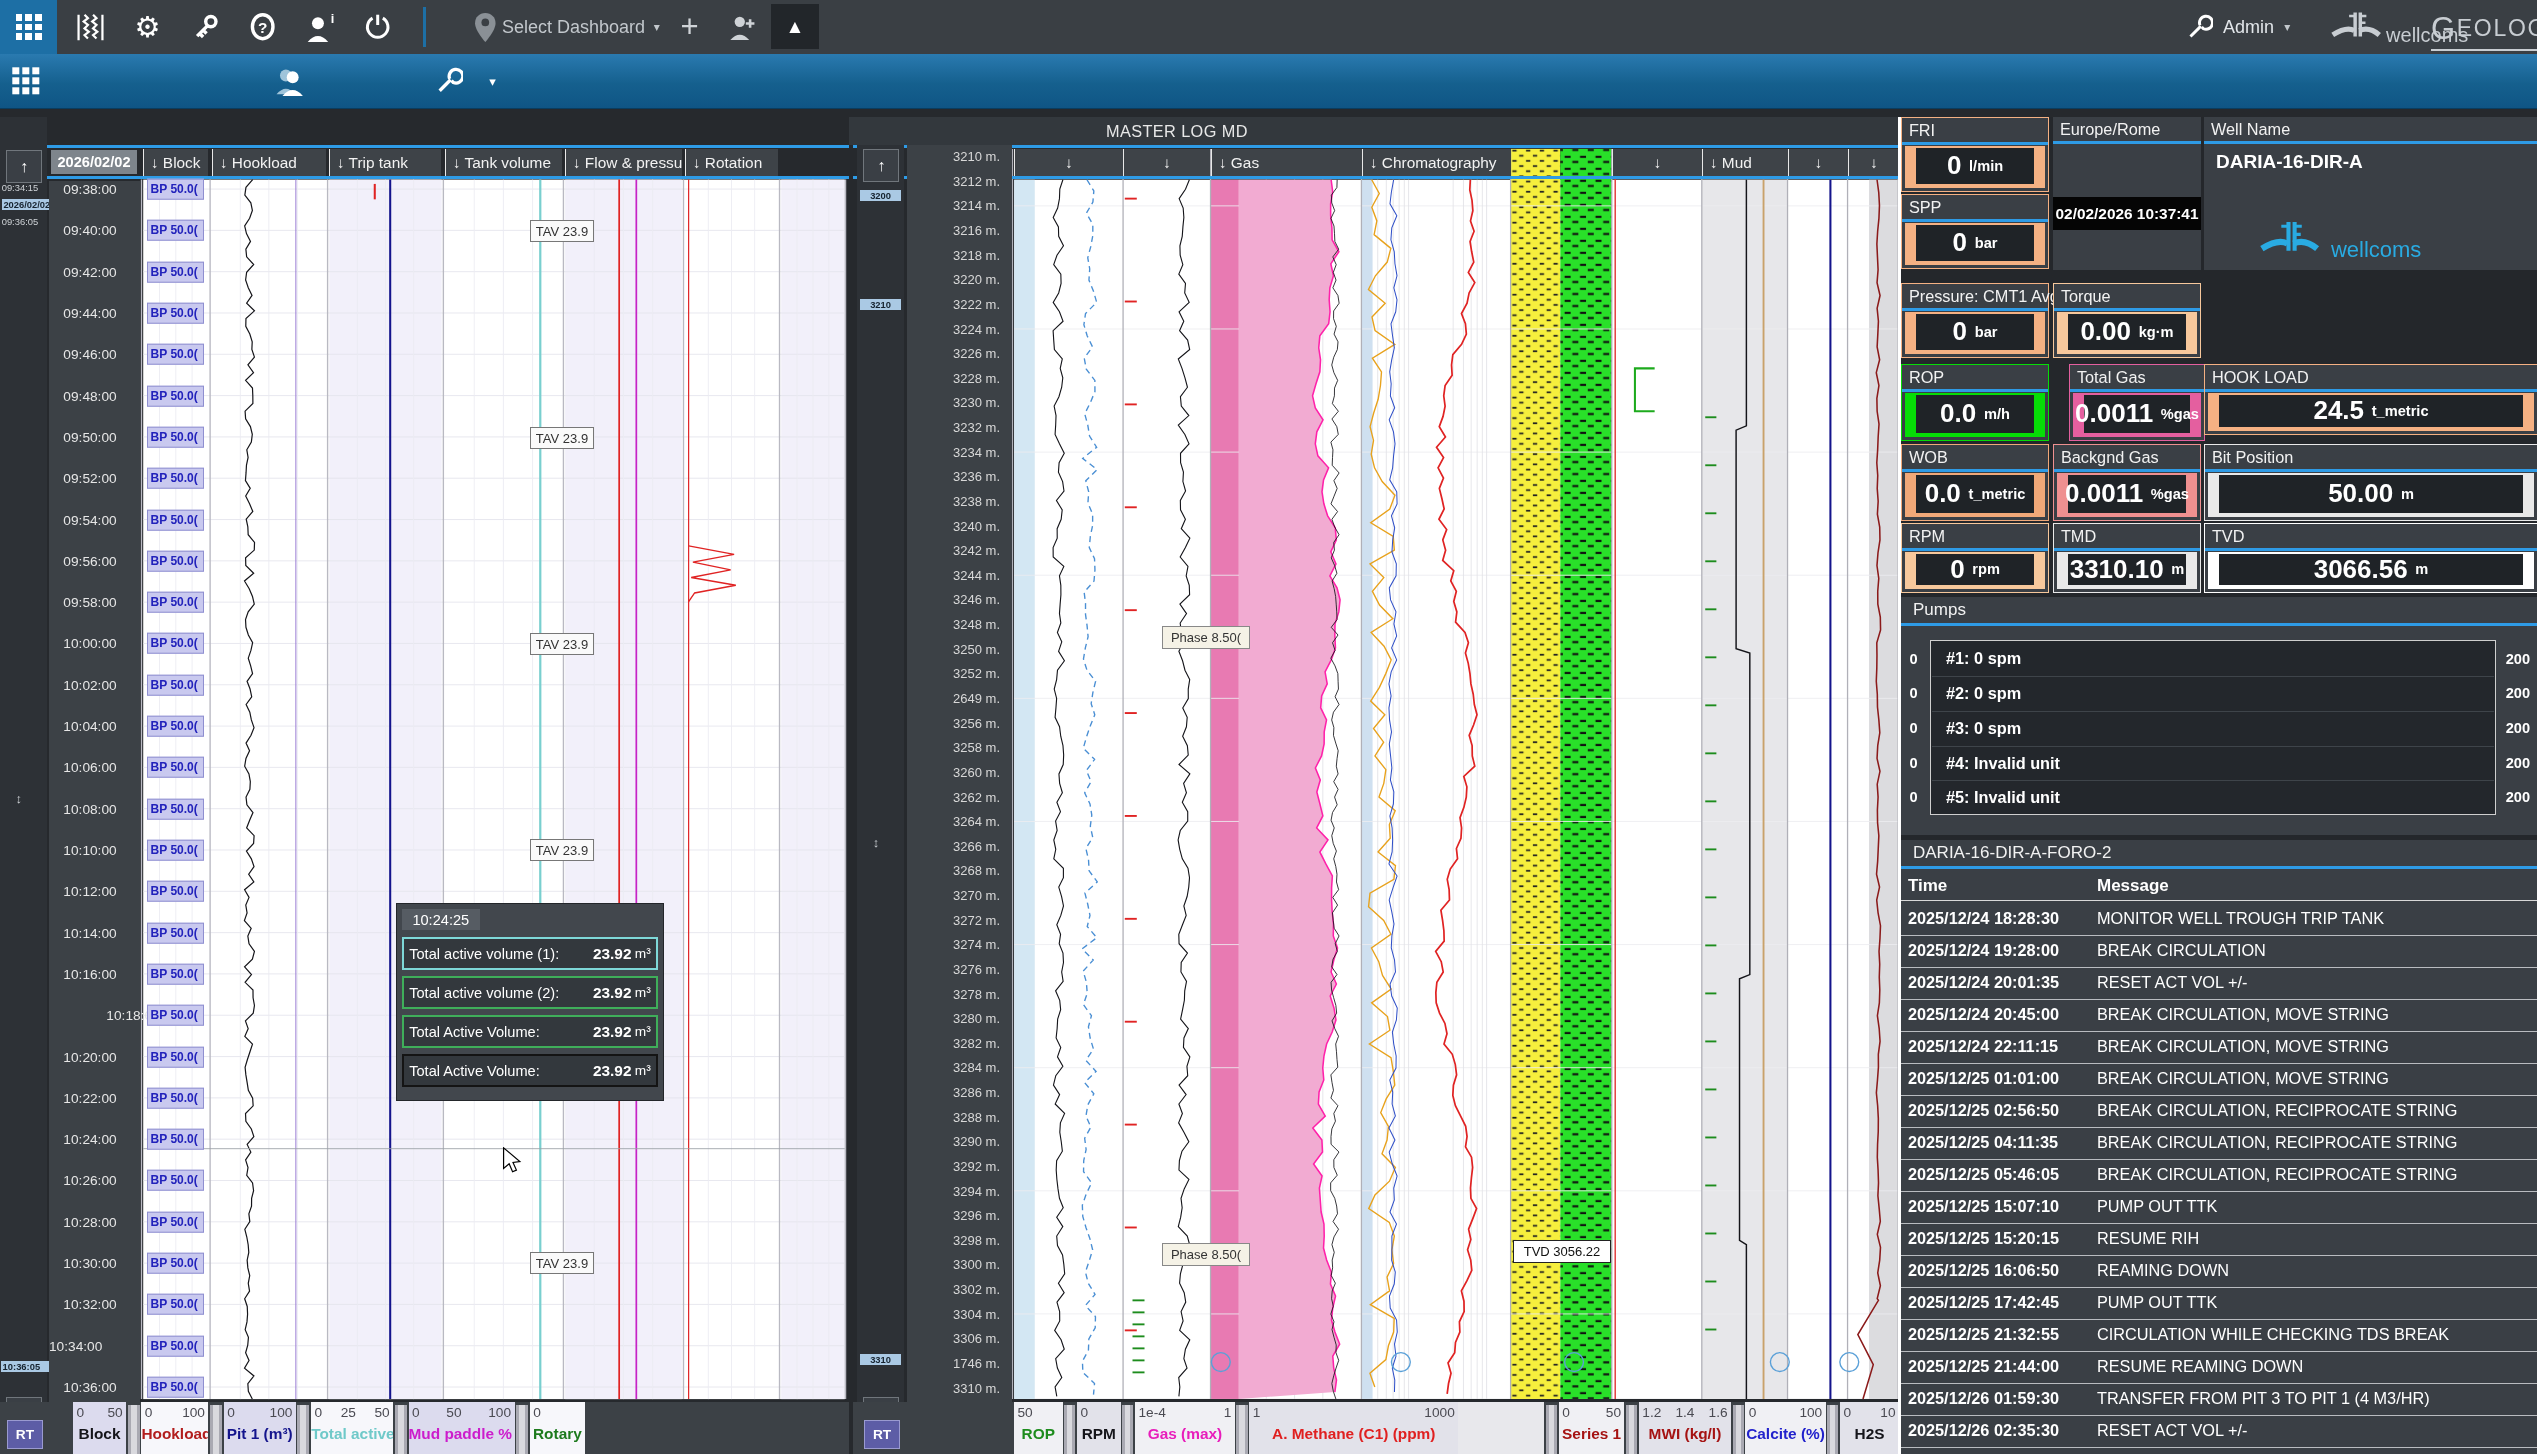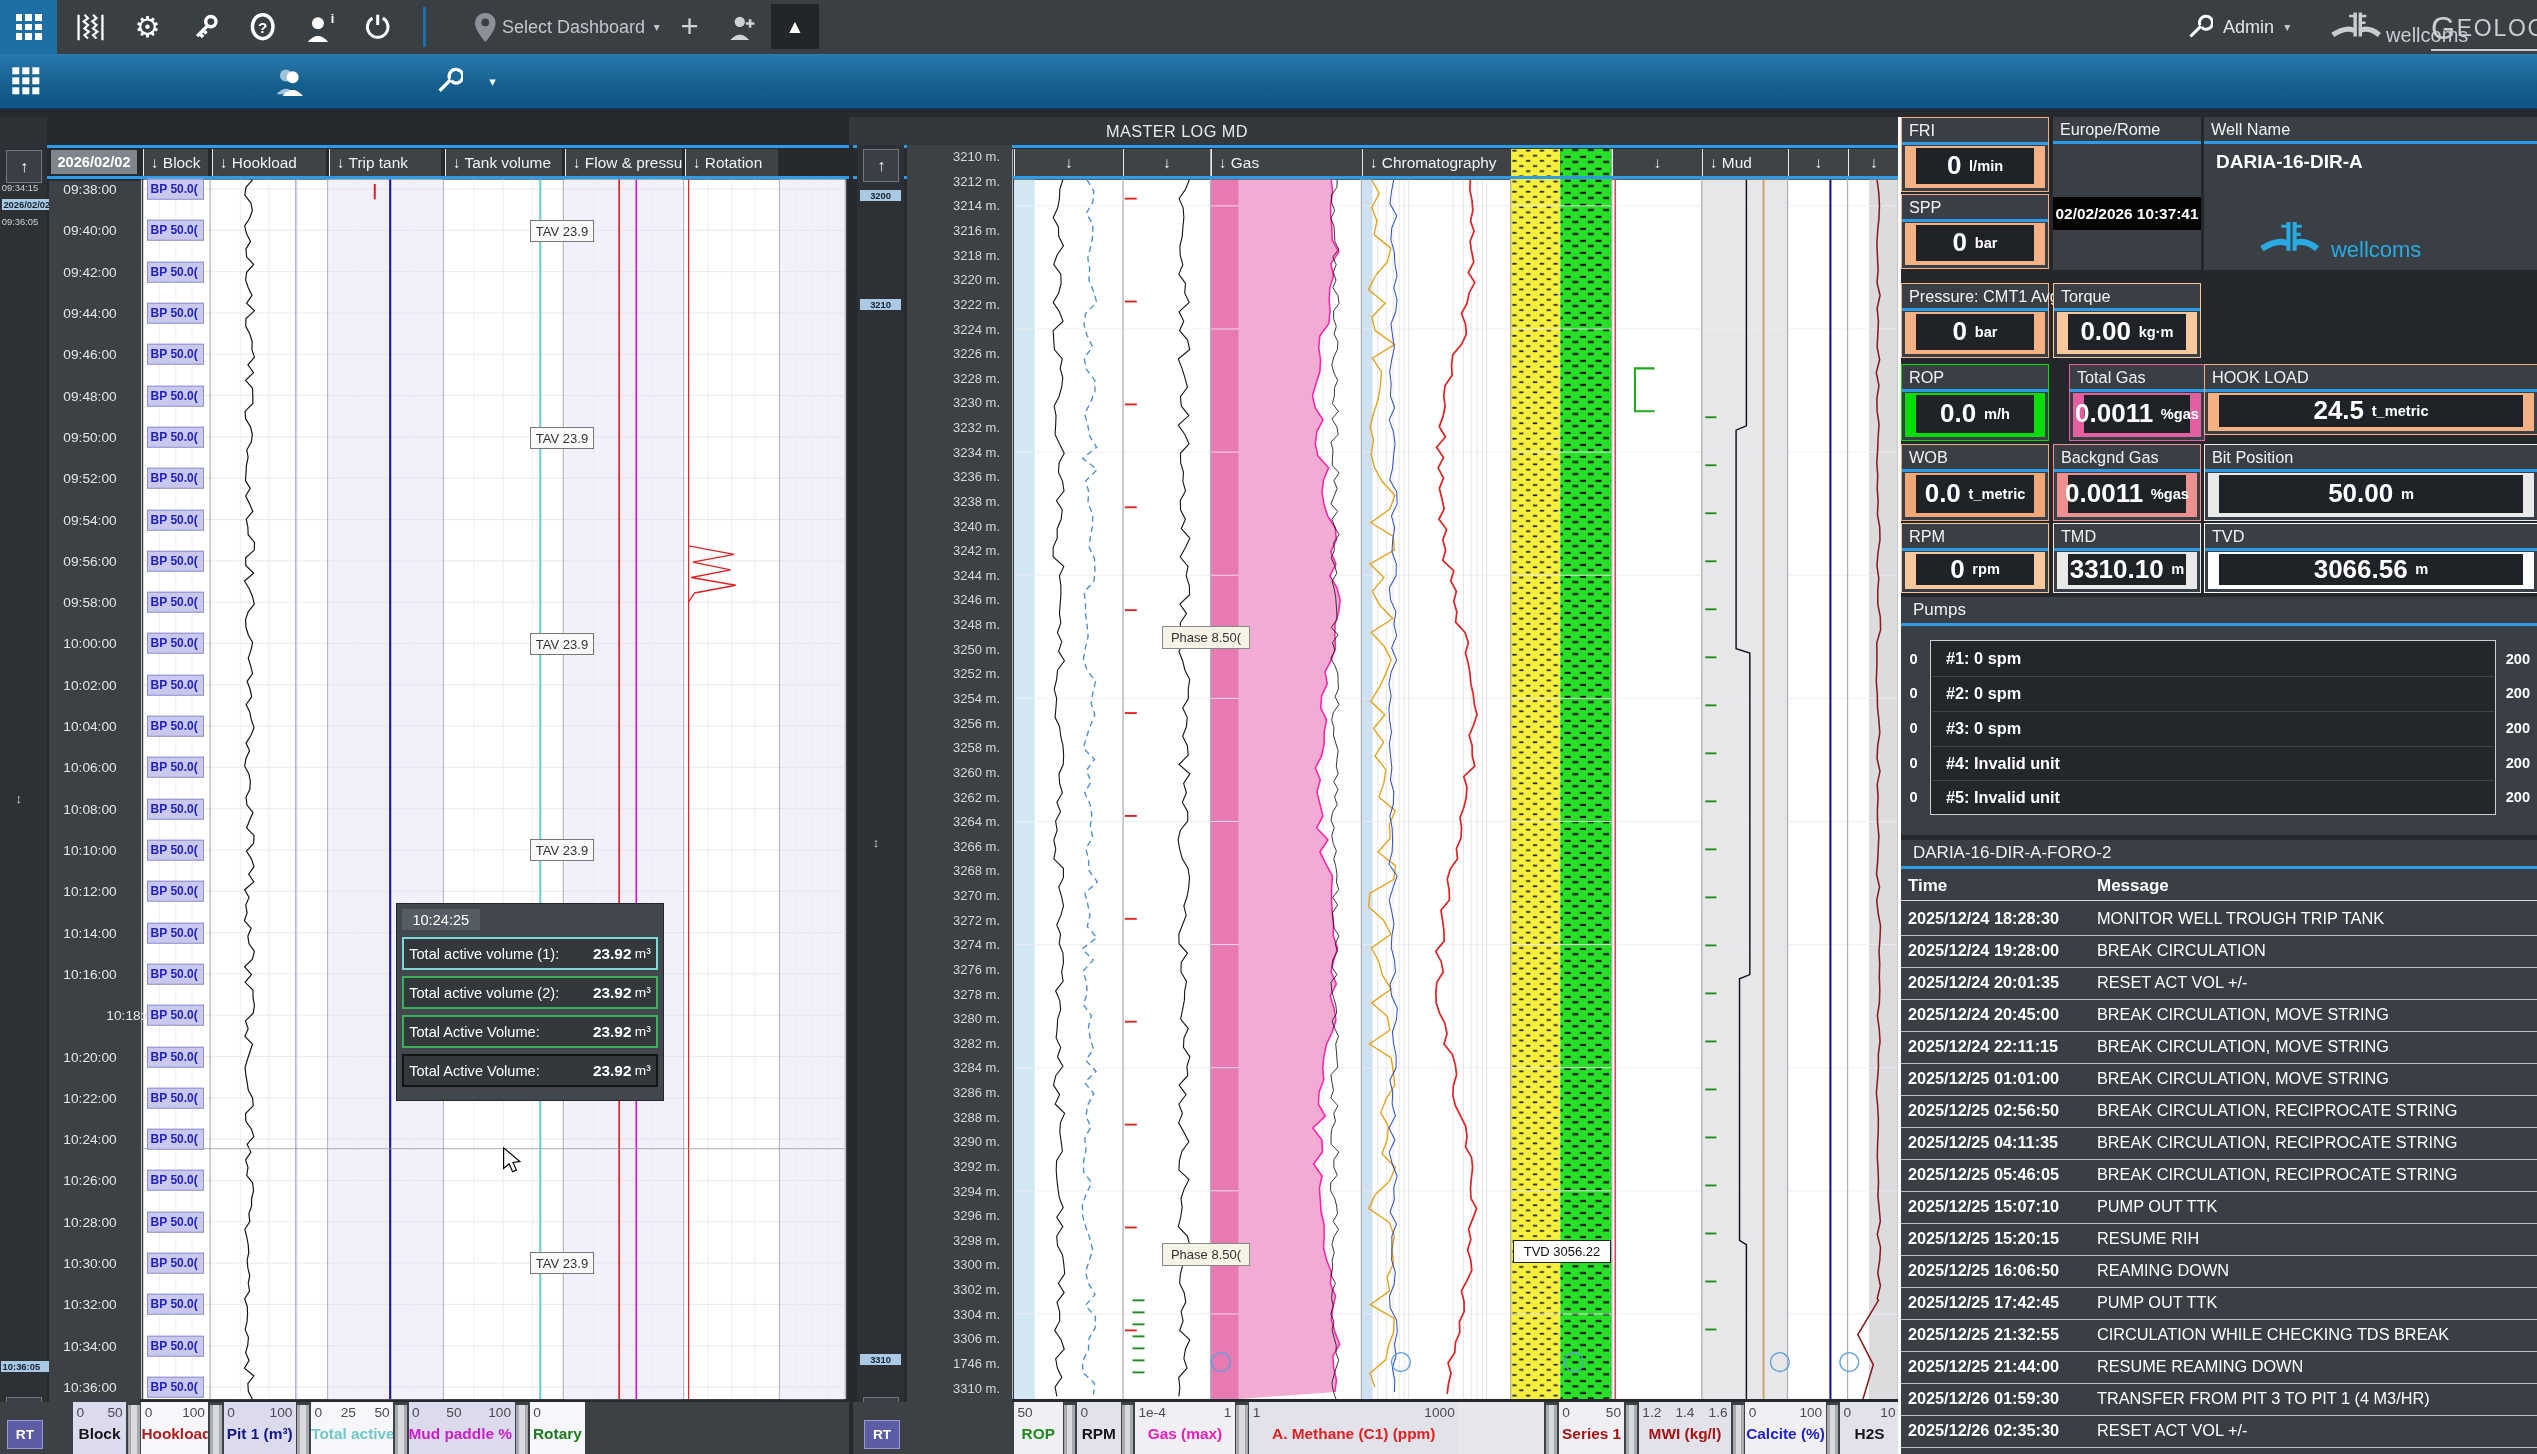--- a/index.html
+++ b/index.html
@@ -374,21 +374,21 @@
       <div class="timelabel" style="top: 816px; left: 49px; width: 82px; text-align: center;">10:14:00</div>
       <div class="timelabel" style="top: 857px; left: 49px; width: 82px; text-align: center;">10:16:00</div>
       <div class="timelabel" style="top: 898px; left: 49px; width: 82px; text-align: center; padding-left: 43px;">10:18:00</div>
       <div class="timelabel" style="top: 940px; left: 49px; width: 82px; text-align: center;">10:20:00</div>
       <div class="timelabel" style="top: 981px; left: 49px; width: 82px; text-align: center;">10:22:00</div>
       <div class="timelabel" style="top: 1022px; left: 49px; width: 82px; text-align: center;">10:24:00</div>
       <div class="timelabel" style="top: 1063px; left: 49px; width: 82px; text-align: center;">10:26:00</div>
       <div class="timelabel" style="top: 1105px; left: 49px; width: 82px; text-align: center;">10:28:00</div>
       <div class="timelabel" style="top: 1146px; left: 49px; width: 82px; text-align: center;">10:30:00</div>
       <div class="timelabel" style="top: 1187px; left: 49px; width: 82px; text-align: center;">10:32:00</div>
-      <div class="timelabel" style="top: 1229px; left: 49px; width: 82px; text-align: center;">10:34:00</div>
+      <div class="timelabel" style="top: 1229px; left: 49px; width: 82px; ">10:34:00</div>
       <div class="timelabel" style="top: 1270px; left: 49px; width: 82px; text-align: center;">10:36:00</div>
     </div>
   <div id="left-blocks">
       <div class="blockbadge" style="top: 72px;">BP 50.0(</div>
       <div class="blockbadge" style="top: 113px;">BP 50.0(</div>
       <div class="blockbadge" style="top: 155px;">BP 50.0(</div>
       <div class="blockbadge" style="top: 196px;">BP 50.0(</div>
       <div class="blockbadge" style="top: 237px;">BP 50.0(</div>
       <div class="blockbadge" style="top: 279px;">BP 50.0(</div>
       <div class="blockbadge" style="top: 320px;">BP 50.0(</div>
@@ -512,21 +512,21 @@
       <div class="depthlabel" style="top: 307px;">3234 m.</div>
       <div class="depthlabel" style="top: 331px;">3236 m.</div>
       <div class="depthlabel" style="top: 356px;">3238 m.</div>
       <div class="depthlabel" style="top: 381px;">3240 m.</div>
       <div class="depthlabel" style="top: 405px;">3242 m.</div>
       <div class="depthlabel" style="top: 430px;">3244 m.</div>
       <div class="depthlabel" style="top: 454px;">3246 m.</div>
       <div class="depthlabel" style="top: 479px;">3248 m.</div>
       <div class="depthlabel" style="top: 504px;">3250 m.</div>
       <div class="depthlabel" style="top: 528px;">3252 m.</div>
-      <div class="depthlabel" style="top: 553px;">3254 m.</div>
+      <div class="depthlabel" style="top: 553px;">2649 m.</div>
       <div class="depthlabel" style="top: 578px;">3256 m.</div>
       <div class="depthlabel" style="top: 602px;">3258 m.</div>
       <div class="depthlabel" style="top: 627px;">3260 m.</div>
       <div class="depthlabel" style="top: 652px;">3262 m.</div>
       <div class="depthlabel" style="top: 676px;">3264 m.</div>
       <div class="depthlabel" style="top: 701px;">3266 m.</div>
       <div class="depthlabel" style="top: 725px;">3268 m.</div>
       <div class="depthlabel" style="top: 750px;">3270 m.</div>
       <div class="depthlabel" style="top: 775px;">3272 m.</div>
       <div class="depthlabel" style="top: 799px;">3274 m.</div>

